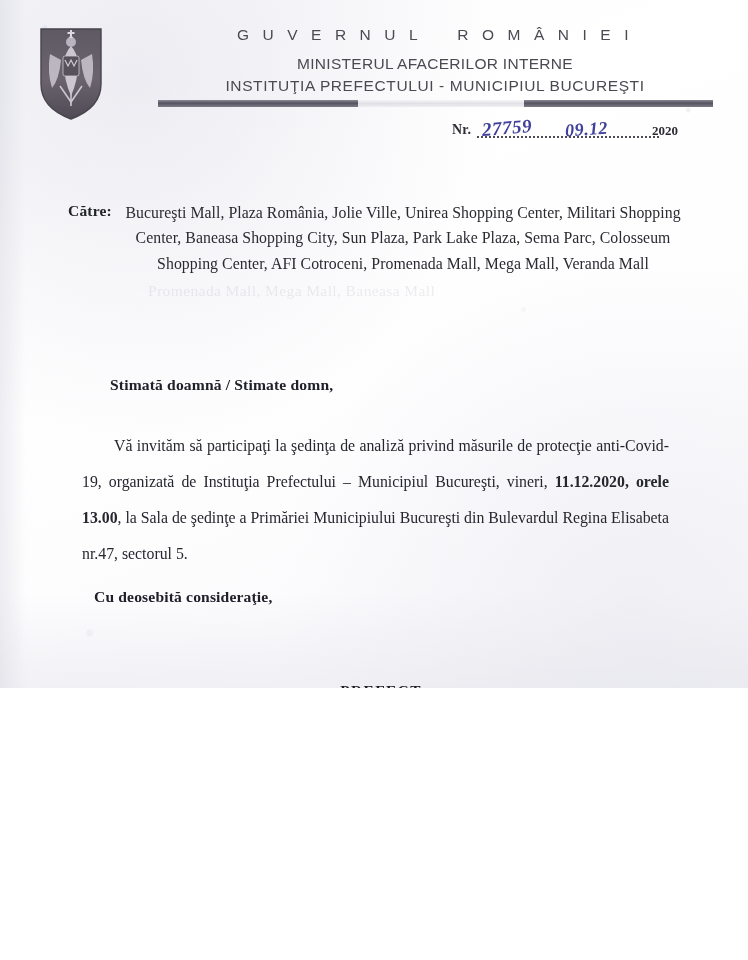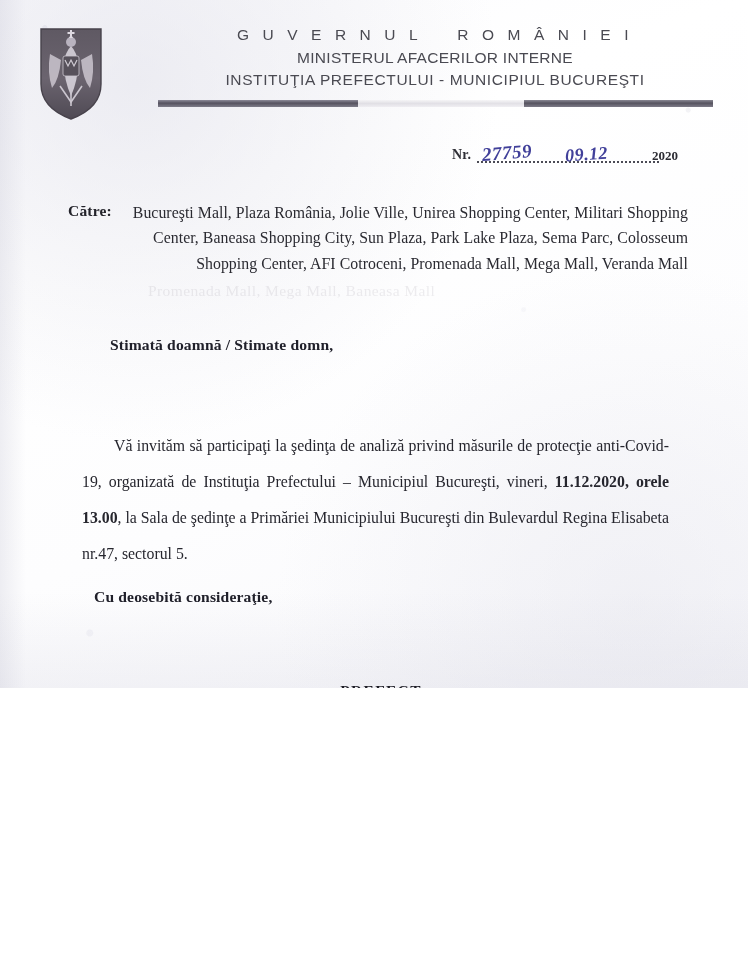--- a/index.html
+++ b/index.html
@@ -71,21 +71,21 @@
     font-size: 15.5px;
     letter-spacing: 4.6px;
     font-weight: 400;
     line-height: 20px;
     white-space: pre;
   }
   .org-line2 {
     font-size: 15.5px;
     letter-spacing: 0.3px;
     line-height: 21px;
-    margin-top: 2px;
+    margin-top: 8px;
   }
   .org-line3 {
     font-size: 15.5px;
     letter-spacing: 0.6px;
     line-height: 21px;
     margin-top: 1px;
   }
   .tricolor {
     position: absolute;
     left: 158px;
@@ -96,21 +96,21 @@
   }
   .tricolor span { display: block; height: 100%; }
   .tri-a { width: 36%; background: linear-gradient(180deg,#8d8b99 0%, #55525f 45%, #7e7c89 100%); }
   .tri-b { width: 30%; background: linear-gradient(180deg,#f3f2f4 0%, #d9d7de 50%, #eceaef 100%); opacity: .75; }
   .tri-c { width: 34%; background: linear-gradient(180deg,#8a8894 0%, #56535f 45%, #7d7b88 100%); }
 
   
   .regnum {
     position: absolute;
     left: 452px;
-    top: 142px;
+    top: 117px;
     width: 240px;
     height: 30px;
     font-family: "Liberation Serif", serif;
     color: #2f2f36;
   }
   .regnum .nr-label {
     position: absolute;
     left: 0; top: 5px;
     font-size: 14px;
     font-weight: bold;
@@ -159,28 +159,28 @@
     font-weight: bold;
     color: #23232a;
     letter-spacing: .2px;
     text-align: right;
   }
   .to-list {
     margin-left: 50px;
     font-size: 15.8px;
     line-height: 25.4px;
     color: #2a2a31;
-    text-align: right;
+    text-align: center;
     letter-spacing: .05px;
   }
 
   .salutation {
     position: absolute;
     left: 110px;
-    top: 336px;
+    top: 376px;
     font-size: 15.6px;
     font-weight: bold;
     color: #20202a;
     letter-spacing: .15px;
   }
 
   .body-text {
     position: absolute;
     left: 82px;
     top: 428px;

